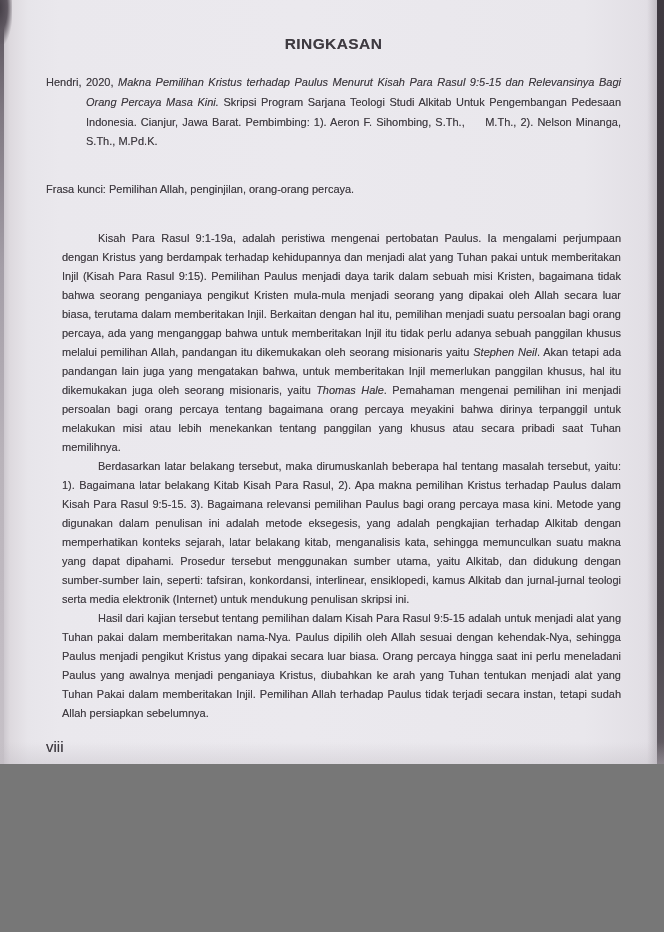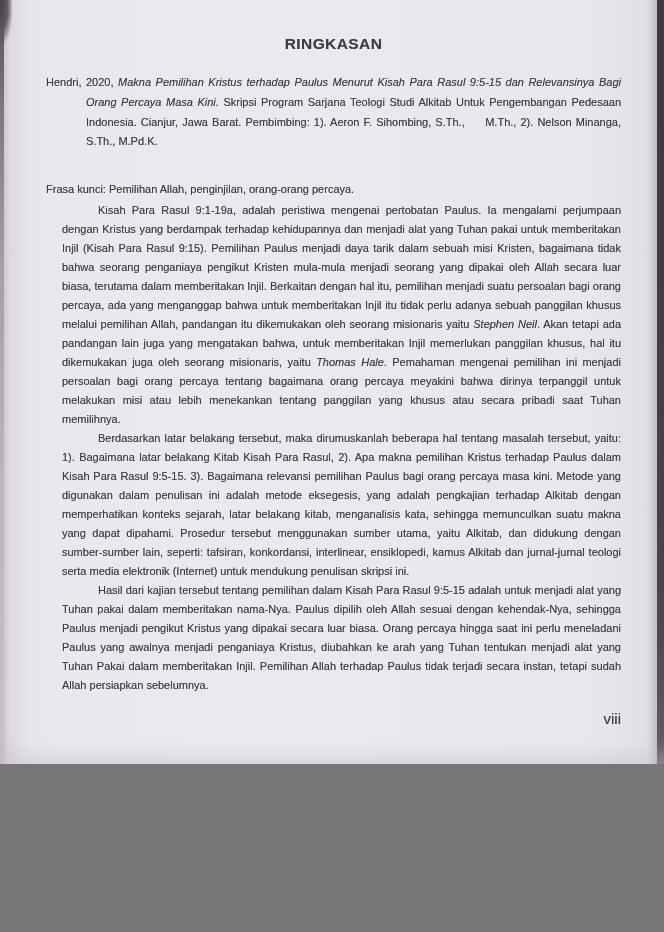--- a/index.html
+++ b/index.html
@@ -47,33 +47,33 @@
   }
   p{margin:0;font-size:11px;}
   .citation{
     line-height:19.8px;
     text-align:justify;
     padding-left:40px;text-indent:-40px;
     margin-bottom:28px;
   }
   .keywords{
     line-height:19px;
-    margin-bottom:2px;
+    margin-bottom:30px;
     text-align:left;
   }
   .body-para{
     line-height:19px;
     text-align:justify;
     text-indent:36px;
     margin-left:16px;
   }
   .page-number{
     margin-top:14px;
     font-size:15px;line-height:19px;
-    text-align:right;
+    text-align:left;
   }
   i{font-style:italic;}
 </style>
 </head>
 <body>
 
 <div class="page">
   <div class="edge-left"></div>
   <div class="corner-mark"></div>
   <div class="edge-right-soft"></div>

